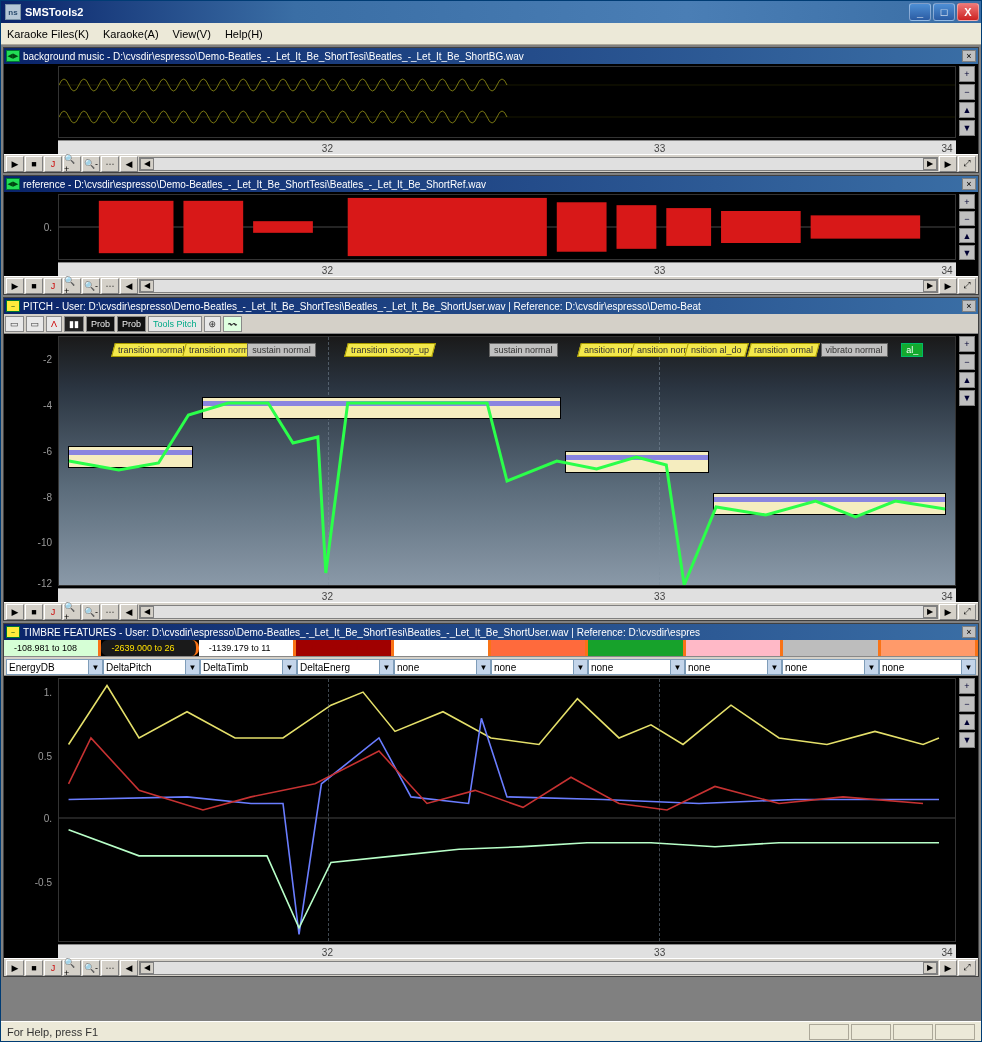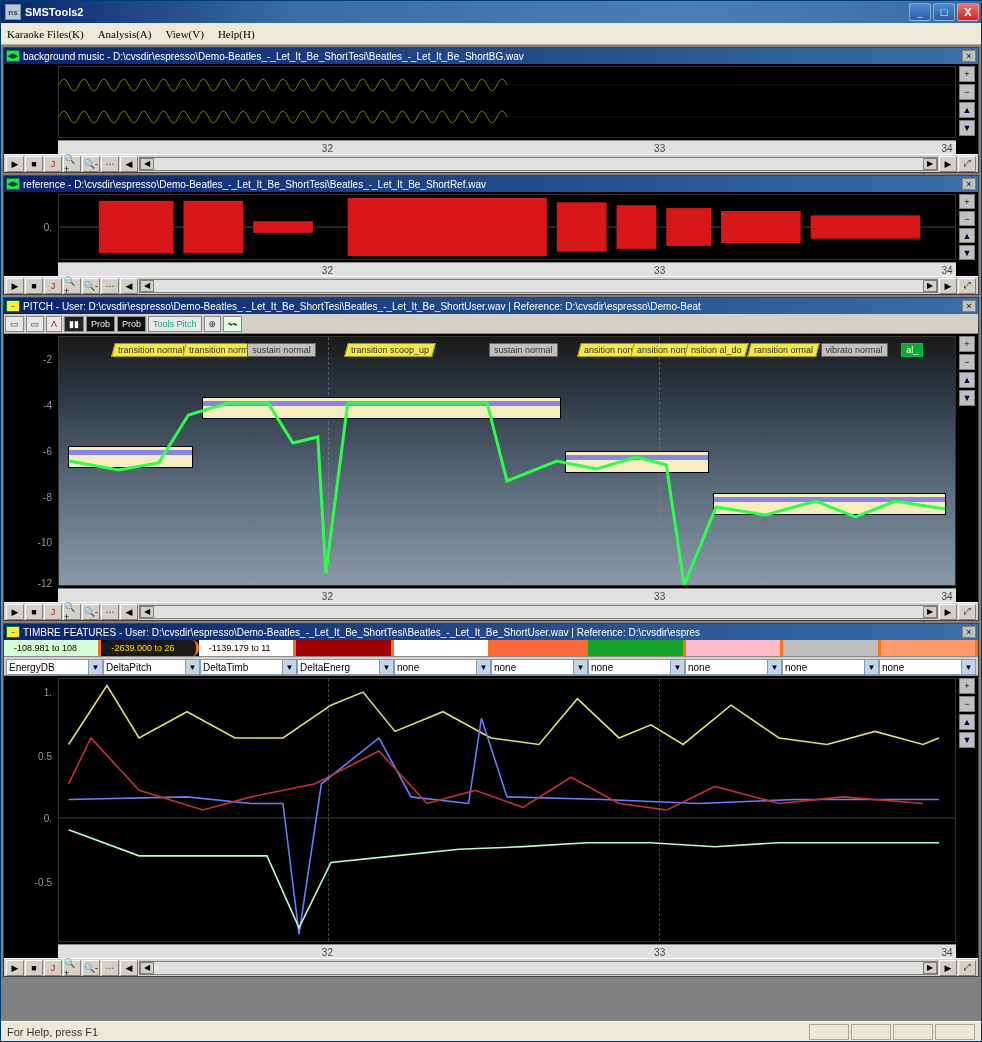--- a/index.html
+++ b/index.html
@@ -41,21 +41,20 @@
   .win-close { background: linear-gradient(#e77,#c22); }
 
   
   .menubar {
     height: 22px;
     background:#ece9d8;
     border-bottom:1px solid #aca899;
     display:flex; align-items:center;
     padding: 0 6px; gap: 14px;
     color:#000;
-    font-family:Liberation Serif, serif;
   }
 
   
   .client {
     flex:1;
     background:#808080;
     padding: 2px;
     display:flex; flex-direction:column;
     gap: 2px;
     overflow:hidden;
@@ -214,21 +213,21 @@
   <div class="spacer"></div>
   <div class="win-btns">
     <div class="win-btn win-min">_</div>
     <div class="win-btn win-max">□</div>
     <div class="win-btn win-close">X</div>
   </div>
 </div>
 
 <div class="menubar">
   <span>Karaoke Files(K)</span>
-  <span>Analysis(A)</span>
+  <span>Karaoke(A)</span>
   <span>View(V)</span>
   <span>Help(H)</span>
 </div>
 
 <div class="client">
 
   <div class="panel" style="height:126px">
     <div class="panel-titlebar">
       <div class="picon">◀▶</div>
       <div class="ptitle">background music - D:\cvsdir\espresso\Demo-Beatles_-_Let_It_Be_ShortTesi\Beatles_-_Let_It_Be_ShortBG.wav</div>

